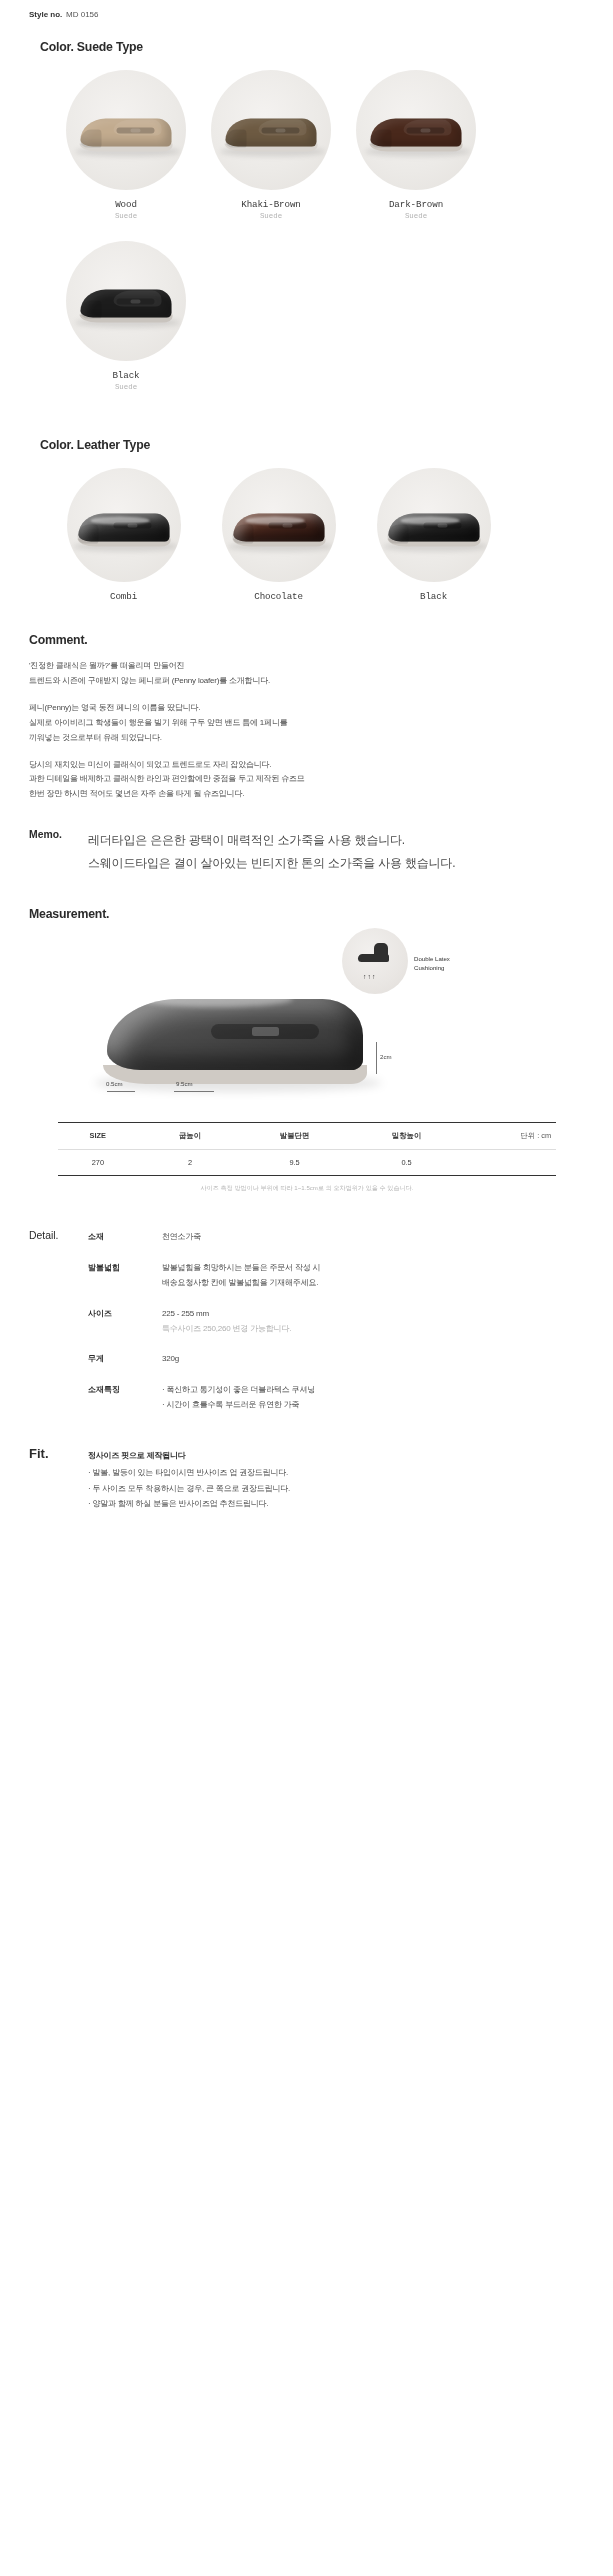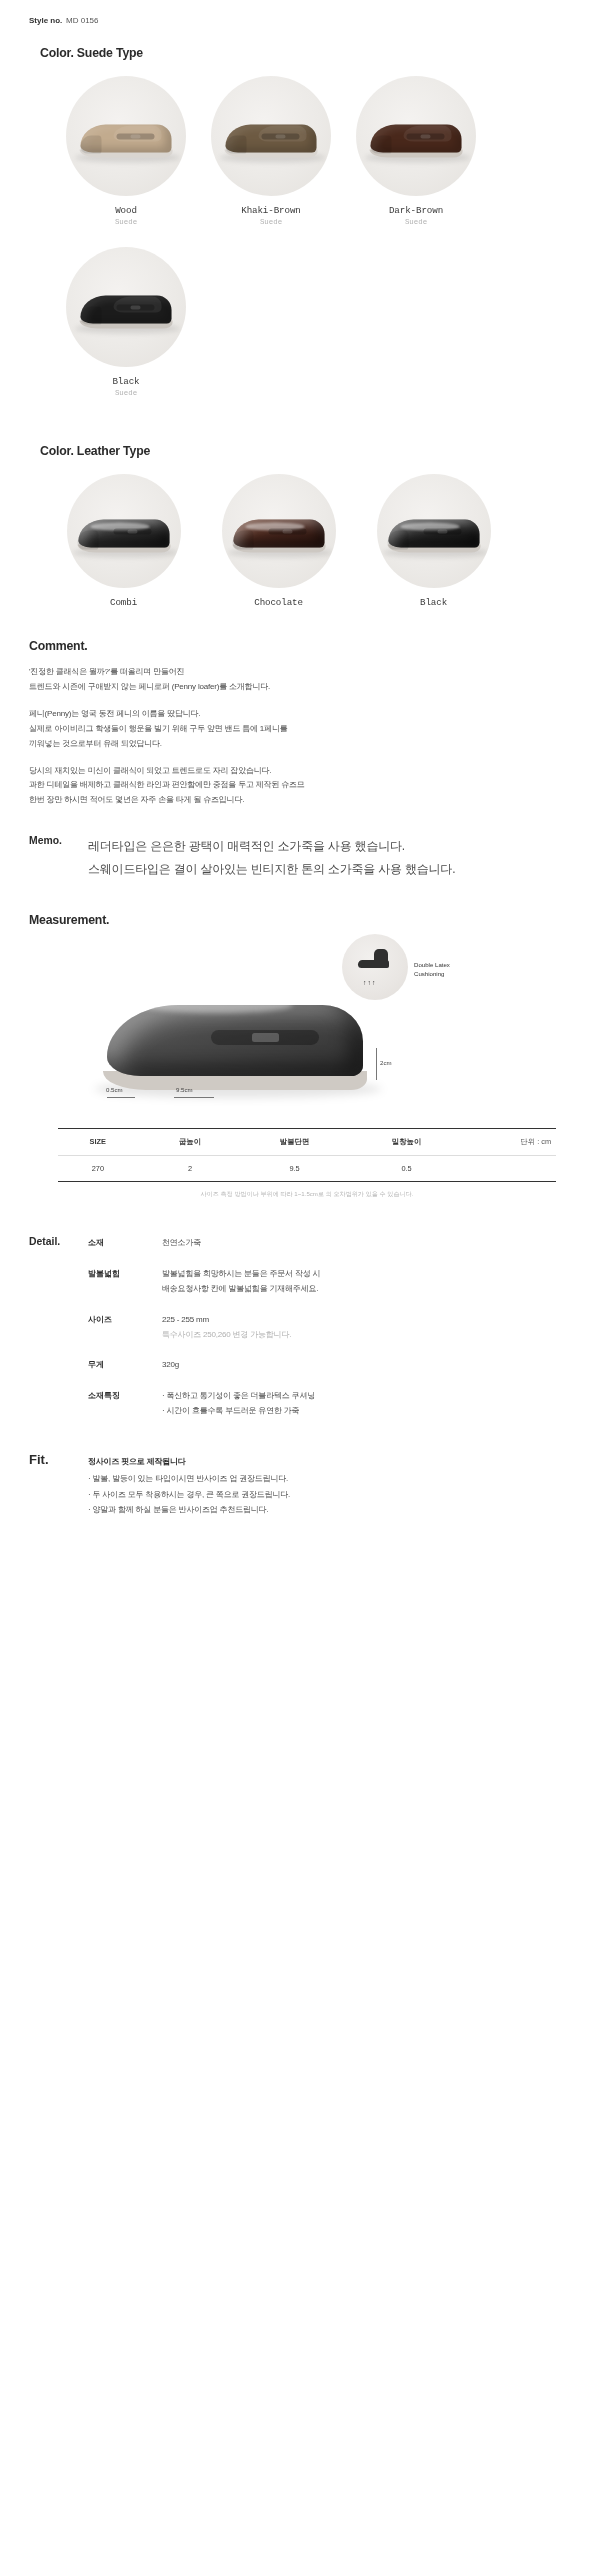--- a/index.html
+++ b/index.html
@@ -22,21 +22,21 @@
   }
   .section-title {
     font-size: 12.3px;
     font-weight: bold;
     color: #2b2b2b;
     letter-spacing: -0.2px;
   }
 
   
   .styleno-wrap {
-    padding-top: 16px;
+    padding-top: 10px;
     padding-left: 29px;
     font-size: 8px;
     color: #333;
   }
   .styleno-label {
     font-weight: bold;
     margin-right: 3.7px;
   }
   .styleno-value {
     color: #555;
@@ -361,21 +361,21 @@
   
   .detail-section { margin-top: 37px; padding-left: 29px; }
   .detail-head {
     display: flex;
     align-items: baseline;
   }
   .detail-head .label {
     width: 59px;
     flex: none;
     font-size: 10.4px;
-    font-weight: bold;
+    font-weight: normal;
     color: #2b2b2b;
   }
   .detail-row {
     display: flex;
     align-items: baseline;
     margin-top: 16px;
     padding-left: 59px;
   }
   .detail-row:first-child { margin-top: 0; padding-left: 0; }
   .detail-key {

